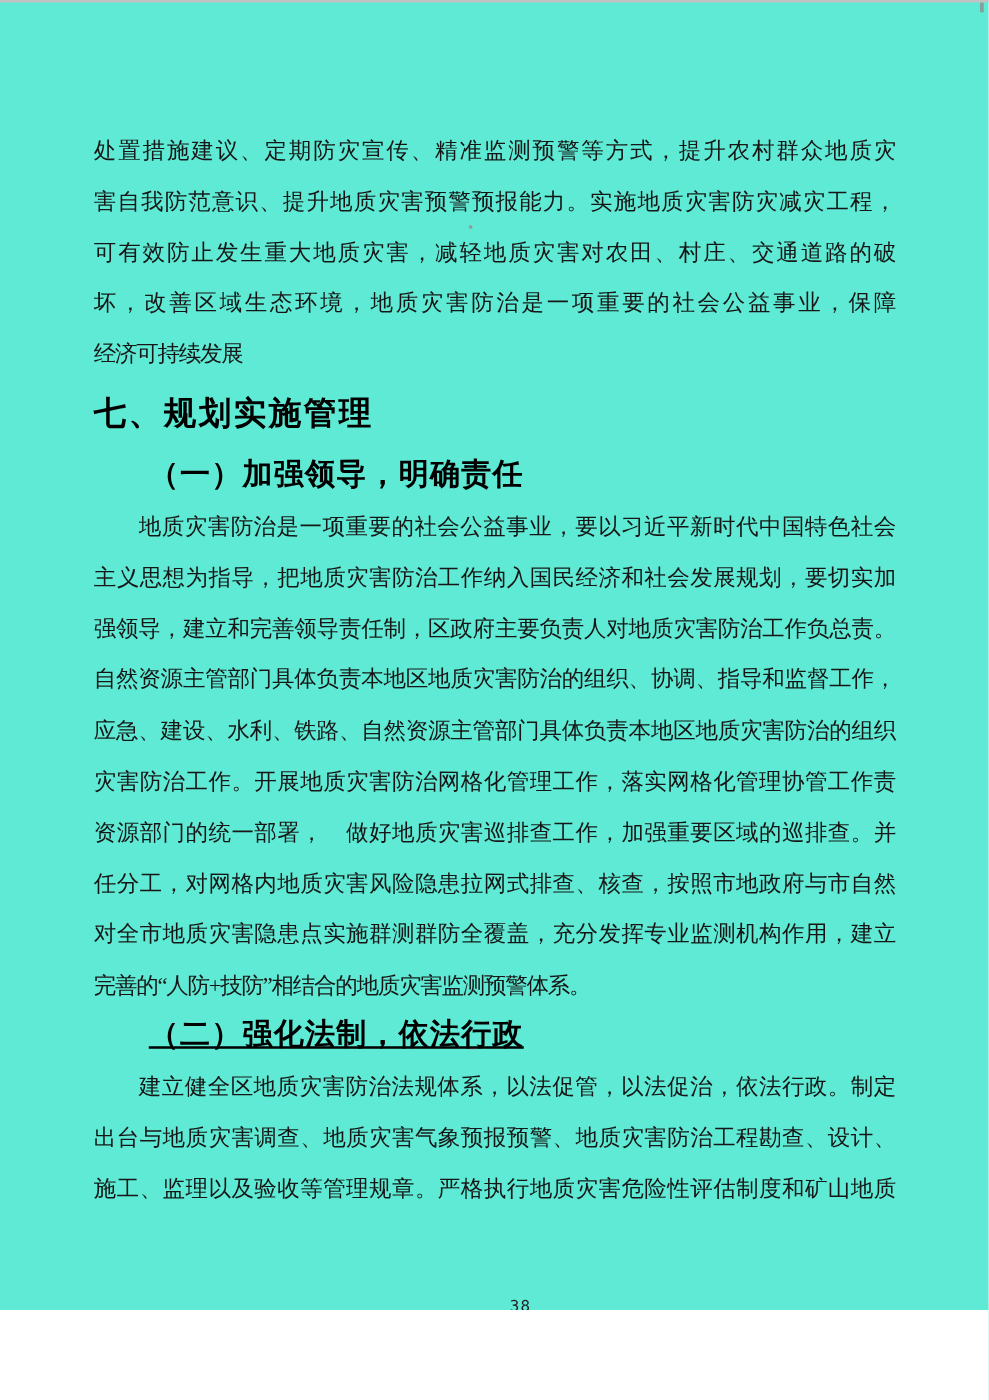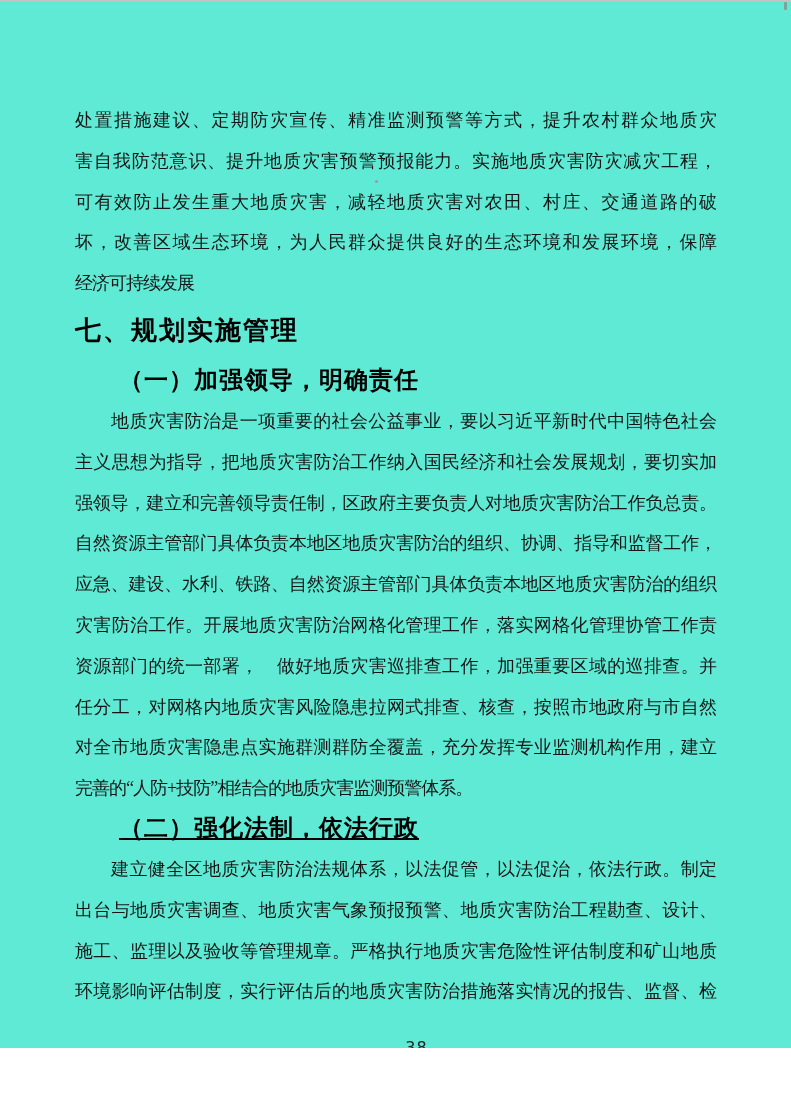--- a/index.html
+++ b/index.html
@@ -54,41 +54,41 @@
     font-size:24px; line-height:42px;
     letter-spacing:1px;
     color:#000;
   }
   .section-heading.second { margin-top:-2px;text-decoration:underline; }
 
   .footer {
     position:absolute; top:1038px; left:0; width:100%;
     text-align:center;
     font-family:"DejaVu Sans","Liberation Sans",sans-serif;
-    font-size:16px; color:#222;
+    font-size:12px; color:#222;
   }
   .footer span { position:relative; left:21px; letter-spacing:1px; }
 </style>
 </head>
 <body>
 
 <div class="page">
 
   <div class="top-hairline"></div>
   <div class="corner-mark"></div>
   <div class="speck speck-1"></div>
   <div class="speck speck-2"></div>
 
   <main class="content">
 
     <p class="para">
       <span class="line">处置措施建议、定期防灾宣传、精准监测预警等方式，提升农村群众地质灾</span>
       <span class="line">害自我防范意识、提升地质灾害预警预报能力。实施地质灾害防灾减灾工程，</span>
       <span class="line">可有效防止发生重大地质灾害，减轻地质灾害对农田、村庄、交通道路的破</span>
-      <span class="line">坏，改善区域生态环境，为人民群众提供良好的生态环境和发展环境，保障</span>
+      <span class="line">坏，改善区域生态环境，地质灾害防治是一项重要的社会公益事业，保障</span>
       <span class="line loose">经济可持续发展</span>
     </p>
 
     <h1 class="chapter-heading">七、规划实施管理</h1>
 
     <h2 class="section-heading">（一）加强领导，明确责任</h2>
 
     <p class="para">
       <span class="line indent">地质灾害防治是一项重要的社会公益事业，要以习近平新时代中国特色社会</span>
       <span class="line">主义思想为指导，把地质灾害防治工作纳入国民经济和社会发展规划，要切实加</span>
@@ -101,21 +101,20 @@
       <span class="line">对全市地质灾害隐患点实施群测群防全覆盖，充分发挥专业监测机构作用，建立</span>
       <span class="line loose">完善的“人防+技防”相结合的地质灾害监测预警体系。</span>
     </p>
 
     <h2 class="section-heading second">（二）强化法制，依法行政</h2>
 
     <p class="para">
       <span class="line indent">建立健全区地质灾害防治法规体系，以法促管，以法促治，依法行政。制定</span>
       <span class="line">出台与地质灾害调查、地质灾害气象预报预警、地质灾害防治工程勘查、设计、</span>
       <span class="line">施工、监理以及验收等管理规章。严格执行地质灾害危险性评估制度和矿山地质</span>
-      <span class="line">环境影响评估制度，实行评估后的地质灾害防治措施落实情况的报告、监督、检</span>
     </p>
 
   </main>
 
   <div class="footer">
     <span>38</span>
   </div>
 
 </div>
 

